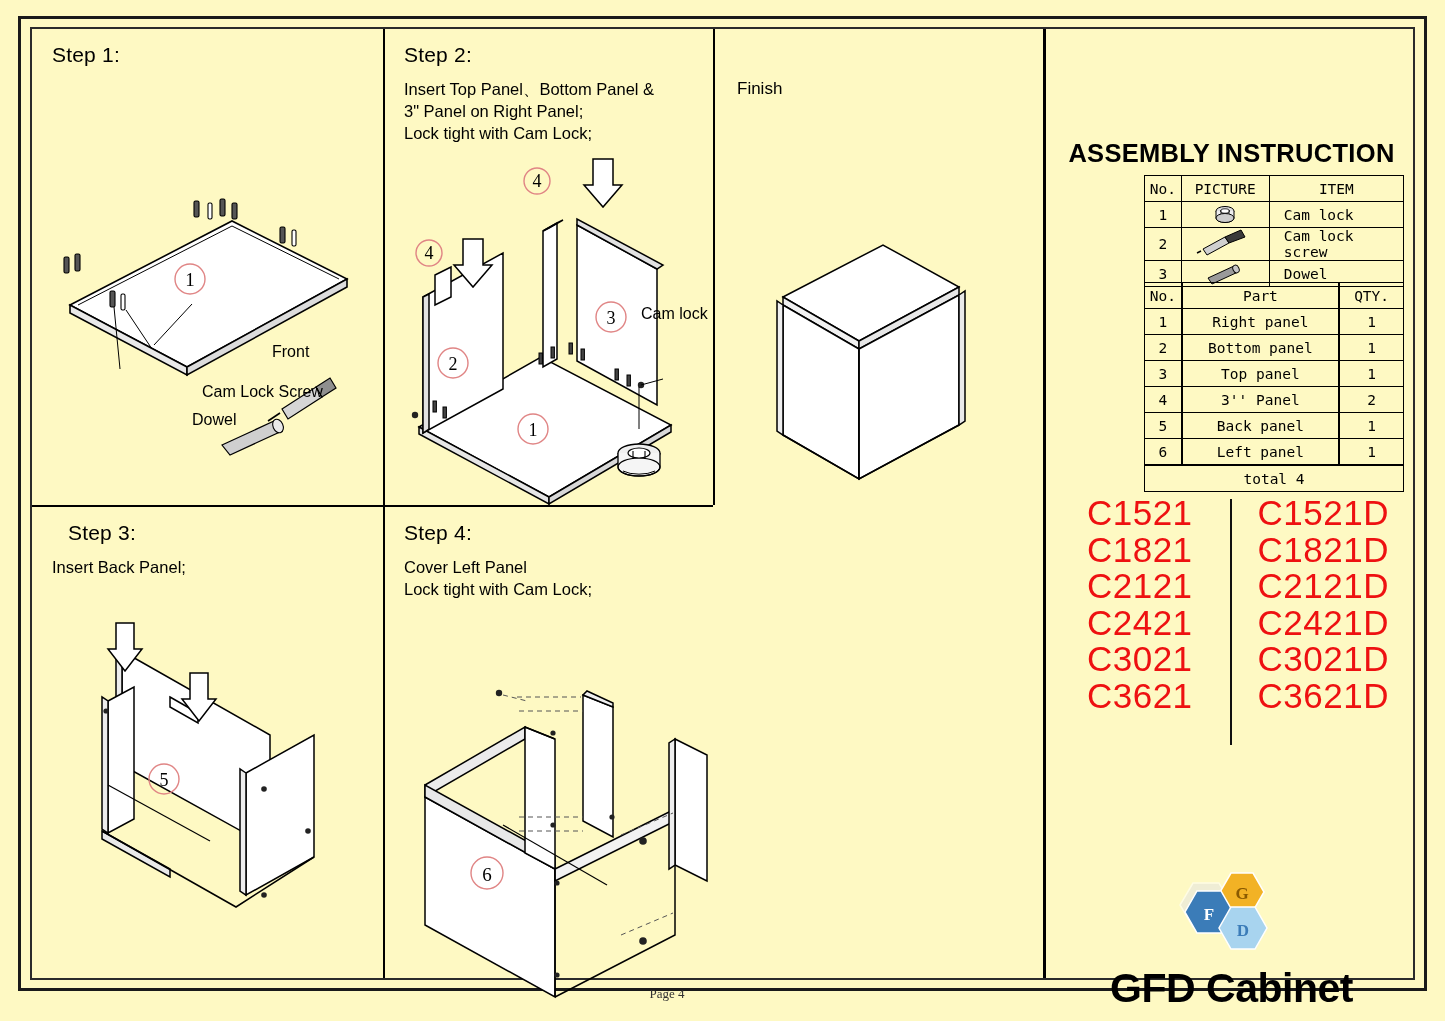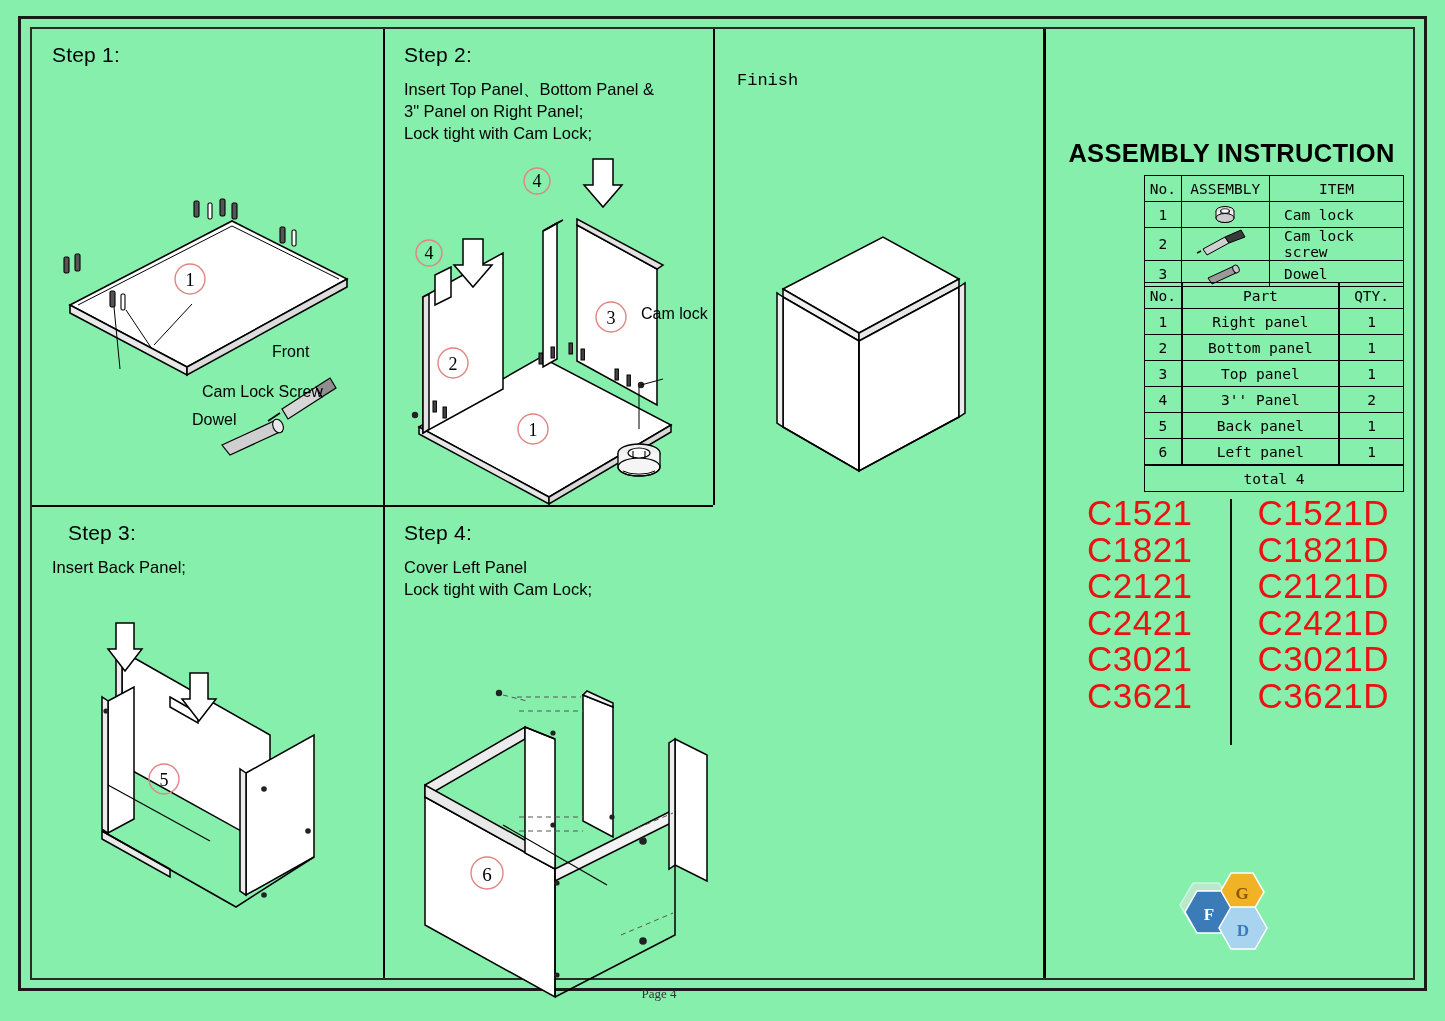--- a/index.html
+++ b/index.html
@@ -1,17 +1,17 @@
 <!DOCTYPE html>
 <html><head>
 <meta charset="utf-8">
 <style>
   html,body{margin:0;padding:0;background:#ffffff;}
   body{width:1445px;height:1021px;font-family:"Liberation Sans",sans-serif;color:#000;}
-  #page{position:relative;width:1445px;height:1021px;overflow:hidden;background:#86efac;}
+  #page{position:relative;width:1445px;height:1021px;overflow:hidden;background:#fef9c3;}
 
   
   .frame-outer{position:absolute;left:18px;top:16px;width:1409px;height:975px;border:3px solid #1a1a1a;box-sizing:border-box;}
   .frame-inner{position:absolute;left:30px;top:27px;width:1385px;height:953px;border:2px solid #2b2b2b;box-sizing:border-box;}
 
   
   .grid{position:absolute;left:32px;top:29px;width:1013px;height:949px;}
   .vline{position:absolute;background:#000;}
   .hline{position:absolute;background:#000;}
 
@@ -43,21 +43,21 @@
   .models{position:absolute;left:0;top:466px;width:367px;display:flex;}
   .mcol{flex:1;display:flex;flex-direction:column;align-items:center;}
   .mcol span{color:#ee1111;font-size:35px;line-height:36.5px;font-weight:400;letter-spacing:.5px;}
   .mdiv{position:absolute;left:182px;top:470px;width:2px;height:246px;background:#111;}
 
   
   .logo-wrap{position:absolute;left:0;top:840px;width:367px;text-align:center;}
   .logo-text{font-size:41px;font-weight:700;letter-spacing:-.5px;margin-top:4px;}
 
   
-  .footer{position:absolute;left:0;top:986px;width:1318px;text-align:center;font-size:13px;font-family:"Liberation Serif",serif;color:#333;}
+  .footer{position:absolute;left:0;top:986px;width:1318px;text-align:center;font-size:13px;font-family:"Liberation Serif",serif;color:#333;padding-left:8px;}
 
   .lbl{position:absolute;font-size:16px;white-space:nowrap;}
   svg{display:block;overflow:visible;}
 </style>
 </head>
 <body>
 
 <div id="page">
 
   <div class="frame-outer"></div>
@@ -211,21 +211,21 @@
           <g>
               <circle cx="146" cy="24" r="13" fill="none" stroke="#e08585" stroke-width="1.4"></circle>
               <text x="146" y="30" text-anchor="middle">4</text>
             </g>
         </g>
       </svg>
 
       <div class="lbl" style="left:256px;top:276px;">Cam lock</div>
     </div>
 
-    <div class="cell" style="left:683px;top:0;width:272px;height:476px;font-family:Liberation Mono, monospace;">
+    <div class="cell" style="left:683px;top:8px;width:272px;height:476px;">
       <div class="finish-title" style="position:absolute;left:22px;top:42px;">Finish</div>
       <svg style="position:absolute;left:58px;top:208px;" width="240" height="260" viewBox="0 0 240 260">
         <g fill="#fff" stroke="#000" stroke-width="1.5">
 
           <polygon points="10,52 110,0 186,42 86,96"></polygon>
           <polygon points="10,52 10,60 86,104 86,96" fill="#f0f0f0"></polygon>
           <polygon points="86,96 86,104 186,50 186,42" fill="#e7e7e7"></polygon>
 
           <polygon points="10,60 86,104 86,234 10,190" fill="#fff"></polygon>
           <polygon points="10,60 4,56 4,186 10,190" fill="#efefef"></polygon>
@@ -340,21 +340,21 @@
   </div>
 
   <div class="right">
 
     <div class="asm-title">ASSEMBLY INSTRUCTION</div>
 
     <table class="tb" id="parts-pic-table">
       <tbody>
           <tr>
         <th class="col-no">No.</th>
-        <th class="col-pic">ASSEMBLY</th>
+        <th class="col-pic">PICTURE</th>
         <th class="col-item">ITEM</th>
       </tr>
       <tr>
         <td>1</td>
         <td>
           <svg width="34" height="22" viewBox="0 0 34 22" style="margin:0 auto;">
             <ellipse cx="17" cy="7" rx="9" ry="4.5" fill="#ddd" stroke="#000" stroke-width="1"></ellipse>
             <path d="M8,7 L8,14 A9,4.5 0 0 0 26,14 L26,7" fill="#eee" stroke="#000" stroke-width="1"></path>
             <ellipse cx="17" cy="14" rx="9" ry="4.5" fill="#ccc" stroke="#000" stroke-width="1"></ellipse>
             <ellipse cx="17" cy="7" rx="4.5" ry="2.2" fill="#fff" stroke="#000" stroke-width=".8"></ellipse>
@@ -456,17 +456,18 @@
         <g stroke="#ffffff" stroke-width="1.5">
           <polygon points="30,8 56,8 69,30 56,52 30,52 17,30" fill="#e4e4e4" opacity=".55" transform="translate(-6,6)"></polygon>
           <polygon points="62,4 84,4 95,23 84,42 62,42 51,23" fill="#f2b225"></polygon>
           <polygon points="28,22 52,22 64,43 52,64 28,64 16,43" fill="#3b7cb8"></polygon>
           <polygon points="62,38 86,38 98,59 86,80 62,80 50,59" fill="#a8d4ef"></polygon>
         </g>
         <text x="73" y="30" text-anchor="middle" font-size="17" font-weight="bold" fill="#8a5a00" font-family="Liberation Serif, serif">G</text>
         <text x="40" y="51" text-anchor="middle" font-size="17" font-weight="bold" fill="#ffffff" font-family="Liberation Serif, serif">F</text>
         <text x="74" y="67" text-anchor="middle" font-size="17" font-weight="bold" fill="#3b7cb8" font-family="Liberation Serif, serif">D</text>
       </svg>
+      <div class="logo-text">GFD Cabinet</div>
     </div>
   </div>
 
   <div class="footer">Page  4</div>
 </div>
 
 </body></html>

